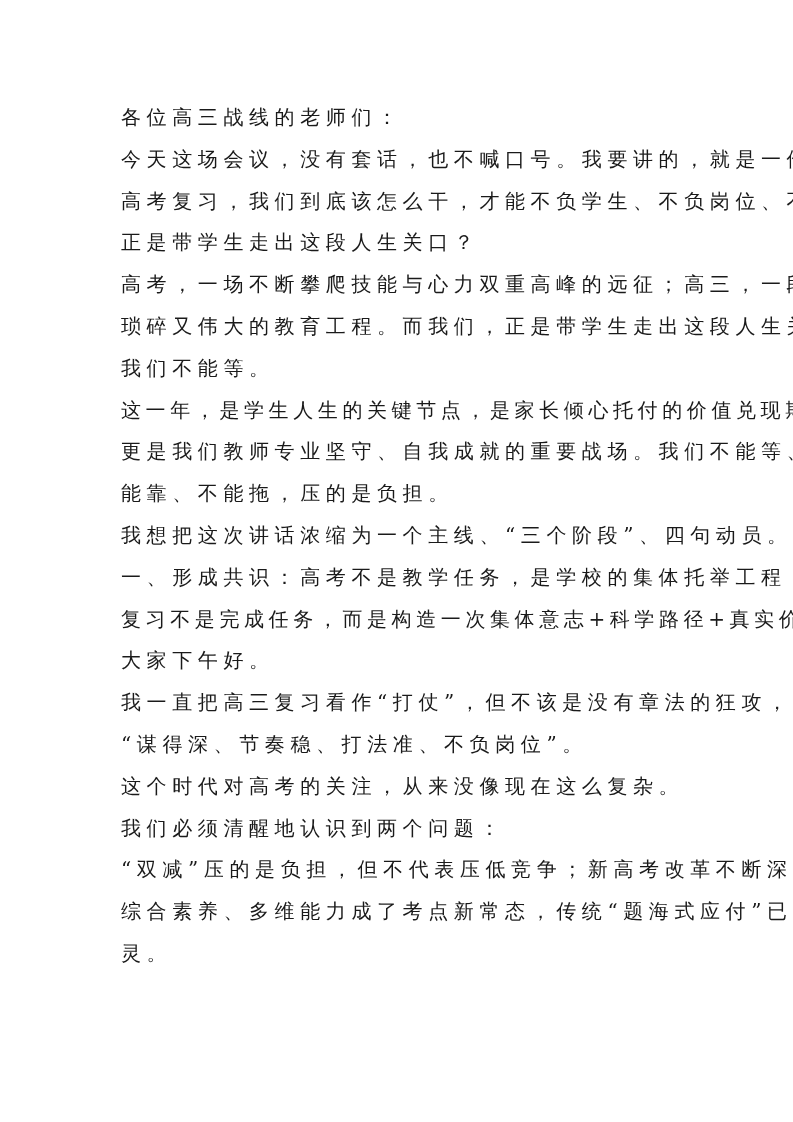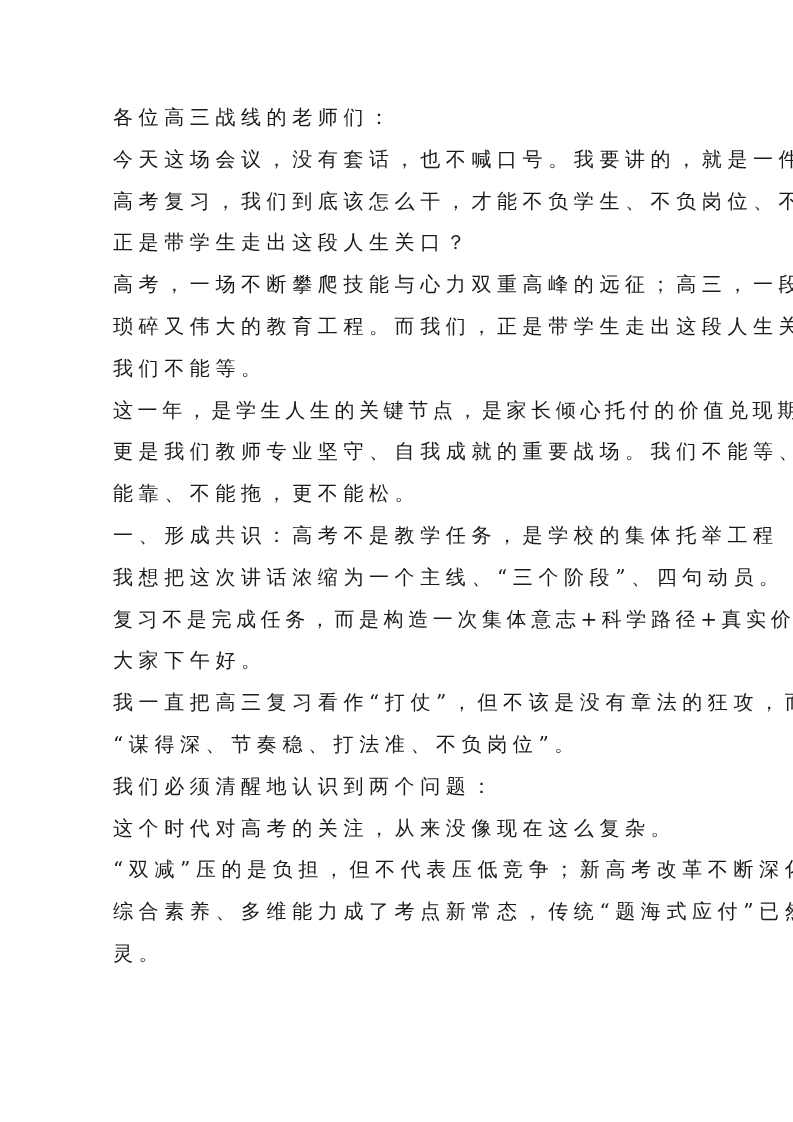--- a/index.html
+++ b/index.html
@@ -18,21 +18,21 @@
     .page {
       position: absolute;
       left: 0;
       top: 0;
       width: 793px;
       height: 1122px;
       background: #ffffff;
     }
     .content {
       position: absolute;
-      left: 113px;
+      left: 121px;
       top: 97px;
       width: 556px;
     }
     .line {
       height: 41.8px;
       line-height: 41.8px;
       font-size: 20px;
       letter-spacing: 5.6px;
       white-space: nowrap;
       margin: 0;
@@ -49,26 +49,26 @@
   <div class="content">
     <p class="line">各位高三战线的老师们：</p>
     <p class="line">今天这场会议，没有套话，也不喊口号。我要讲的，就是一件事：</p>
     <p class="line">高考复习，我们到底该怎么干，才能不负学生、不负岗位、不负</p>
     <p class="line">正是带学生走出这段人生关口？</p>
     <p class="line">高考，一场不断攀爬技能与心力双重高峰的远征；高三，一段既</p>
     <p class="line">琐碎又伟大的教育工程。而我们，正是带学生走出这段人生关口</p>
     <p class="line">我们不能等。</p>
     <p class="line tight">这一年，是学生人生的关键节点，是家长倾心托付的价值兑现期，</p>
     <p class="line">更是我们教师专业坚守、自我成就的重要战场。我们不能等、不</p>
-    <p class="line">能靠、不能拖，更不能松。</p>
+    <p class="line">能靠、不能拖，压的是负担。</p>
+    <p class="line">我想把这次讲话浓缩为一个主线、“三个阶段”、四句动员。</p>
     <p class="line">一、形成共识：高考不是教学任务，是学校的集体托举工程</p>
-    <p class="line">我想把这次讲话浓缩为一个主线、“三个阶段”、四句动员。</p>
     <p class="line tight">复习不是完成任务，而是构造一次集体意志+科学路径+真实价值</p>
     <p class="line">大家下午好。</p>
     <p class="line">我一直把高三复习看作“打仗”，但不该是没有章法的狂攻，而是</p>
     <p class="line">“谋得深、节奏稳、打法准、不负岗位”。</p>
+    <p class="line">这个时代对高考的关注，从来没像现在这么复杂。</p>
     <p class="line">我们必须清醒地认识到两个问题：</p>
-    <p class="line">这个时代对高考的关注，从来没像现在这么复杂。</p>
     <p class="line">“双减”压的是负担，但不代表压低竞争；新高考改革不断深化，</p>
     <p class="line">综合素养、多维能力成了考点新常态，传统“题海式应付”已然失</p>
     <p class="line">灵。</p>
   </div>
 </div>
 
 </body></html>

